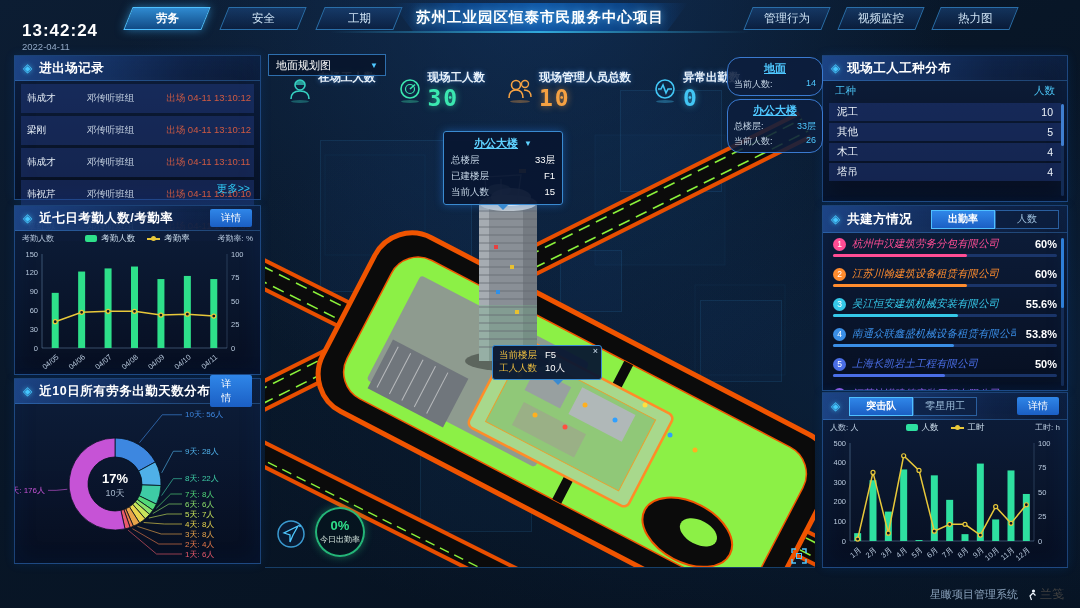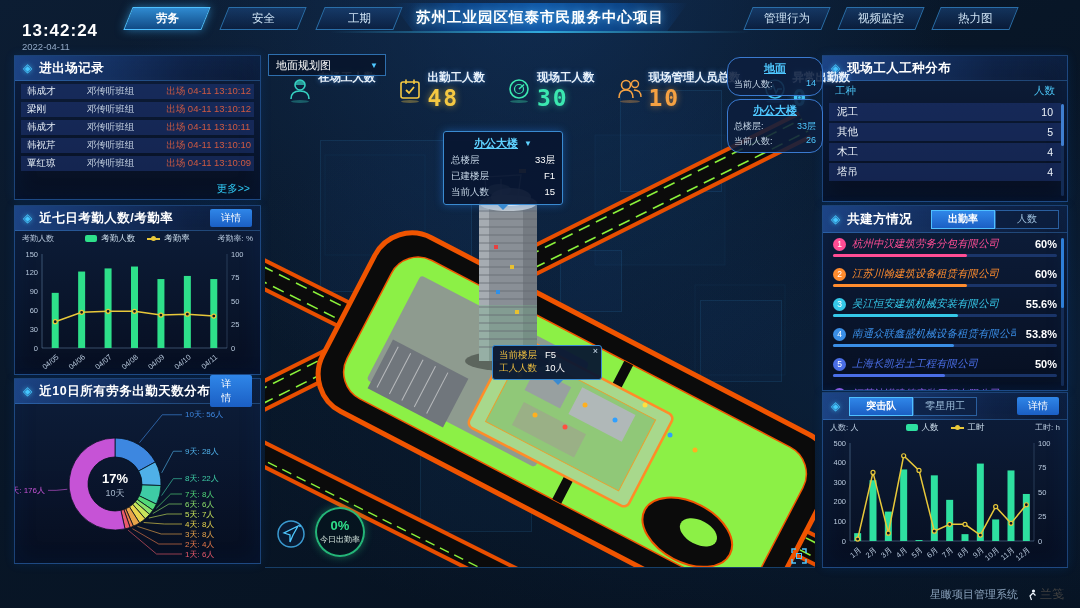--- a/index.html
+++ b/index.html
@@ -35,21 +35,21 @@
   .panel{position:absolute;background:linear-gradient(180deg,rgba(13,30,60,.92),rgba(6,14,32,.94));
     border:1px solid rgba(45,110,190,.55);box-shadow:0 0 10px rgba(0,120,255,.12), inset 0 0 22px rgba(0,60,140,.15);}
   .phead{display:flex;align-items:center;height:24px;padding:0 8px;
     background:linear-gradient(90deg,rgba(42,98,190,.55),rgba(24,58,125,.18) 70%,transparent);
     border-bottom:1px solid rgba(70,150,230,.35);}
   .dmd{color:#45c8ff;font-size:12px;margin-right:7px;text-shadow:0 0 5px rgba(70,200,255,.9);}
   .ptitle{font-size:12.5px;font-weight:bold;letter-spacing:.5px;white-space:nowrap;}
   .btn-detail{margin-left:auto;background:linear-gradient(180deg,#2f86e8,#1b5fc4);font-size:10px;
     padding:2px 11px;border-radius:2px;color:#fff;cursor:pointer;}
   
-  .erow{display:flex;align-items:center;height:15px;margin:3px 6px 0 6px;background:rgba(38,64,140,.42);
+  .erow{display:flex;align-items:center;height:29px;margin:3px 6px 0 6px;background:rgba(38,64,140,.42);
     font-size:9.5px;padding:0 6px;}
   .erow .en{width:27%;color:#e8f0f8;overflow:hidden;white-space:nowrap;}
   .erow .eg{width:36%;color:#c2cfdf;overflow:hidden;white-space:nowrap;}
   .erow .ee{width:37%;color:#cf5a42;text-align:right;white-space:nowrap;}
   .more-link{position:absolute;right:10px;bottom:3px;font-size:10.5px;color:#2fc9f5;cursor:pointer;}
   
   .legend-row{display:flex;align-items:center;justify-content:center;gap:12px;height:15px;position:relative;
     font-size:8.5px;color:#cfe0ee;}
   .axis-corner-l{position:absolute;left:7px;top:2px;font-size:8px;color:#b9cade;}
   .axis-corner-r{position:absolute;right:7px;top:2px;font-size:8px;color:#b9cade;}
@@ -315,33 +315,20 @@
       <path d="M3 22 Q3 14 12 14 Q21 14 21 22" fill="none" stroke="#35d0c0" stroke-width="1.6"></path>
       <ellipse cx="12" cy="24.5" rx="9" ry="1.5" fill="rgba(53,208,192,.35)"></ellipse>
     </svg>
     <div class="col">
       <span class="lbl">在场工人数</span>
       <span class="num" style="color: rgb(53, 208, 192);"></span>
     </div>
   </div>
   <div class="stat">
     <svg width="24" height="26" viewBox="0 0 24 26">
-      <rect x="3" y="5" width="18" height="16" rx="2" fill="none" stroke="#f5c842" stroke-width="1.6"></rect>
-      <line x1="8" y1="2.5" x2="8" y2="7" stroke="#f5c842" stroke-width="1.6"></line>
-      <line x1="16" y1="2.5" x2="16" y2="7" stroke="#f5c842" stroke-width="1.6"></line>
-      <path d="M8 13 l3 3 l5 -6" fill="none" stroke="#f5c842" stroke-width="1.8"></path>
-      <ellipse cx="12" cy="24.5" rx="9" ry="1.5" fill="rgba(245,200,66,.35)"></ellipse>
-    </svg>
-    <div class="col">
-      <span class="lbl">出勤工人数</span>
-      <span class="num" style="text-shadow: rgba(245, 200, 66, 0.6) 0px 0px 7px; color: rgb(245, 200, 66);">48</span>
-    </div>
-  </div>
-  <div class="stat">
-    <svg width="24" height="26" viewBox="0 0 24 26">
       <circle cx="12" cy="12" r="9" fill="none" stroke="#3be8b0" stroke-width="1.6"></circle>
       <circle cx="12" cy="12" r="4.5" fill="none" stroke="#3be8b0" stroke-width="1.2"></circle>
       <line x1="12" y1="12" x2="17" y2="7.5" stroke="#3be8b0" stroke-width="1.6"></line>
       <ellipse cx="12" cy="24.5" rx="9" ry="1.5" fill="rgba(59,232,176,.35)"></ellipse>
     </svg>
     <div class="col">
       <span class="lbl">现场工人数</span>
       <span class="num" style="text-shadow: rgba(59, 232, 176, 0.6) 0px 0px 7px; color: rgb(59, 232, 176);">30</span>
     </div>
   </div>

